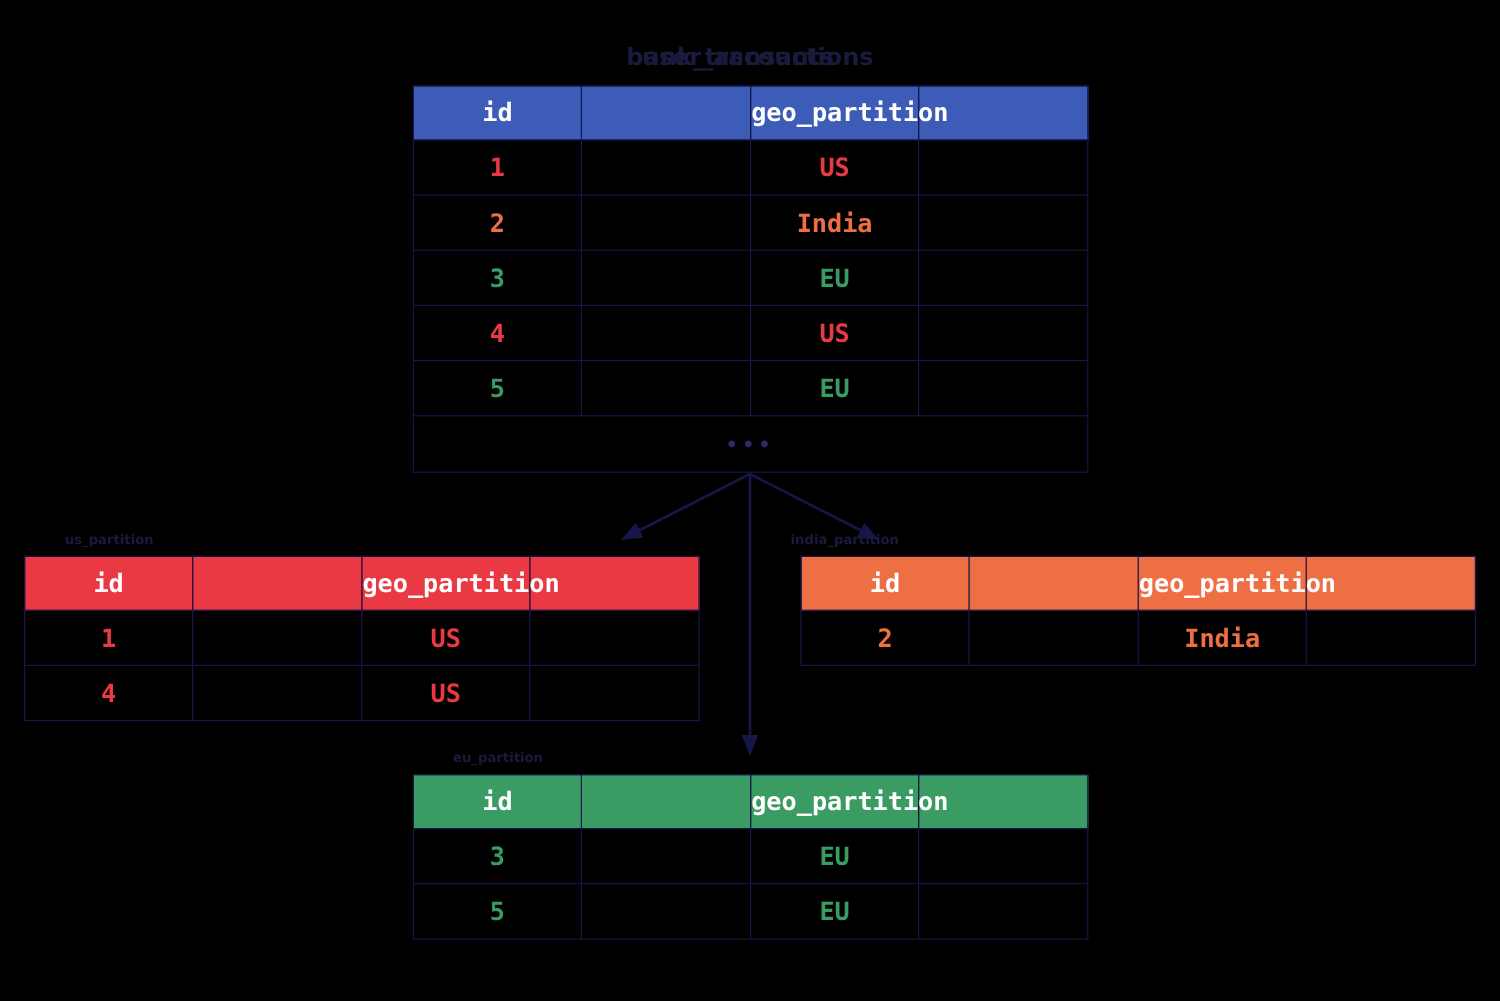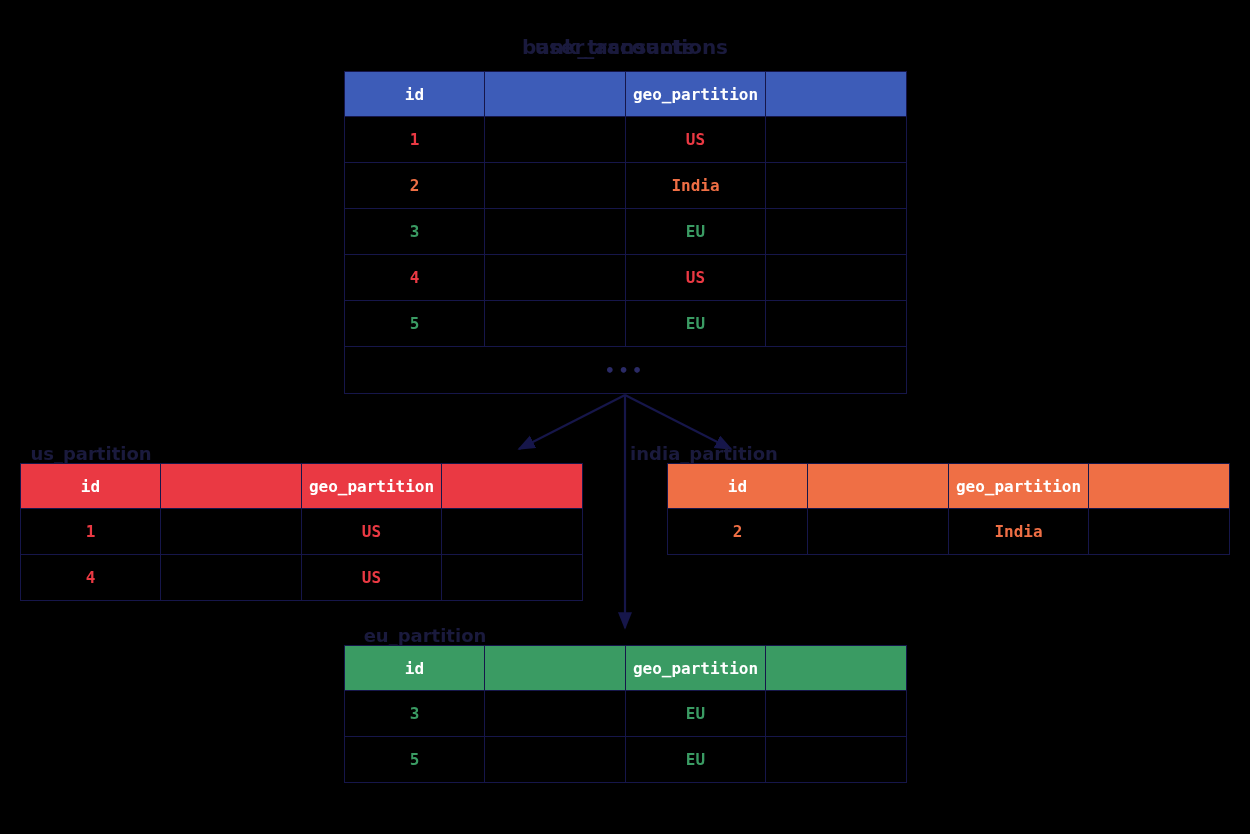--- a/index.html
+++ b/index.html
@@ -36,35 +36,35 @@
     position: absolute;
     color: #1a1a3d;
     font-family: "DejaVu Sans", "Liberation Sans", sans-serif;
     font-weight: bold;
     font-size: 20px;
     letter-spacing: 0px;
     white-space: nowrap;
     transform: translateX(-50%);
   }
   .title-main { top: 35px; }
-  .title-sub  { font-size: 18px; }
+  .title-sub  { font-size: 11px; }
 
   
   .tbl {
     position: absolute;
     border-collapse: collapse;
     table-layout: fixed;
     font-family: "DejaVu Sans Mono", "Liberation Mono", monospace;
   }
   .tbl td, .tbl th {
     border: 1px solid #16164a;
     padding: 0;
     text-align: center;
     vertical-align: middle;
-    font-size: 16px;
+    font-size: 21px;
     font-weight: bold;
     background: #000000;
   }
   .tbl th {
     color: #ffffff;
     height: 44px;
   }
   .tbl td {
     height: 45px;
   }
@@ -125,21 +125,21 @@
     <line x1="625" y1="395" x2="519" y2="449" stroke="#16164a" stroke-width="2.2" marker-end="url(#ah)"></line>
     <line x1="625" y1="395" x2="625" y2="628" stroke="#16164a" stroke-width="2.2" marker-end="url(#ah)"></line>
     <line x1="625" y1="395" x2="731" y2="449" stroke="#16164a" stroke-width="2.2" marker-end="url(#ah)"></line>
   </svg>
 
   <div class="title title-main" style="left:625px">bank_transactions</div>
   <div class="title title-main" style="left:615px">user_accounts</div>
 
   <div class="title title-sub" style="left:91px; top:443px">us_partition</div>
   <div class="title title-sub" style="left:704px; top:443px">india_partition</div>
-  <div class="title title-sub" style="left:425px; top:625px">eu_partition</div>
+  <div class="title title-sub" style="left:415px; top:625px">eu_partition</div>
 
   <table class="tbl hdr-blue" id="tbl-main">
     <colgroup>
         <col class="c1">
         <col class="c2">
         <col class="c3">
         <col class="c4">
       </colgroup>
     <thead>
       <tr>

